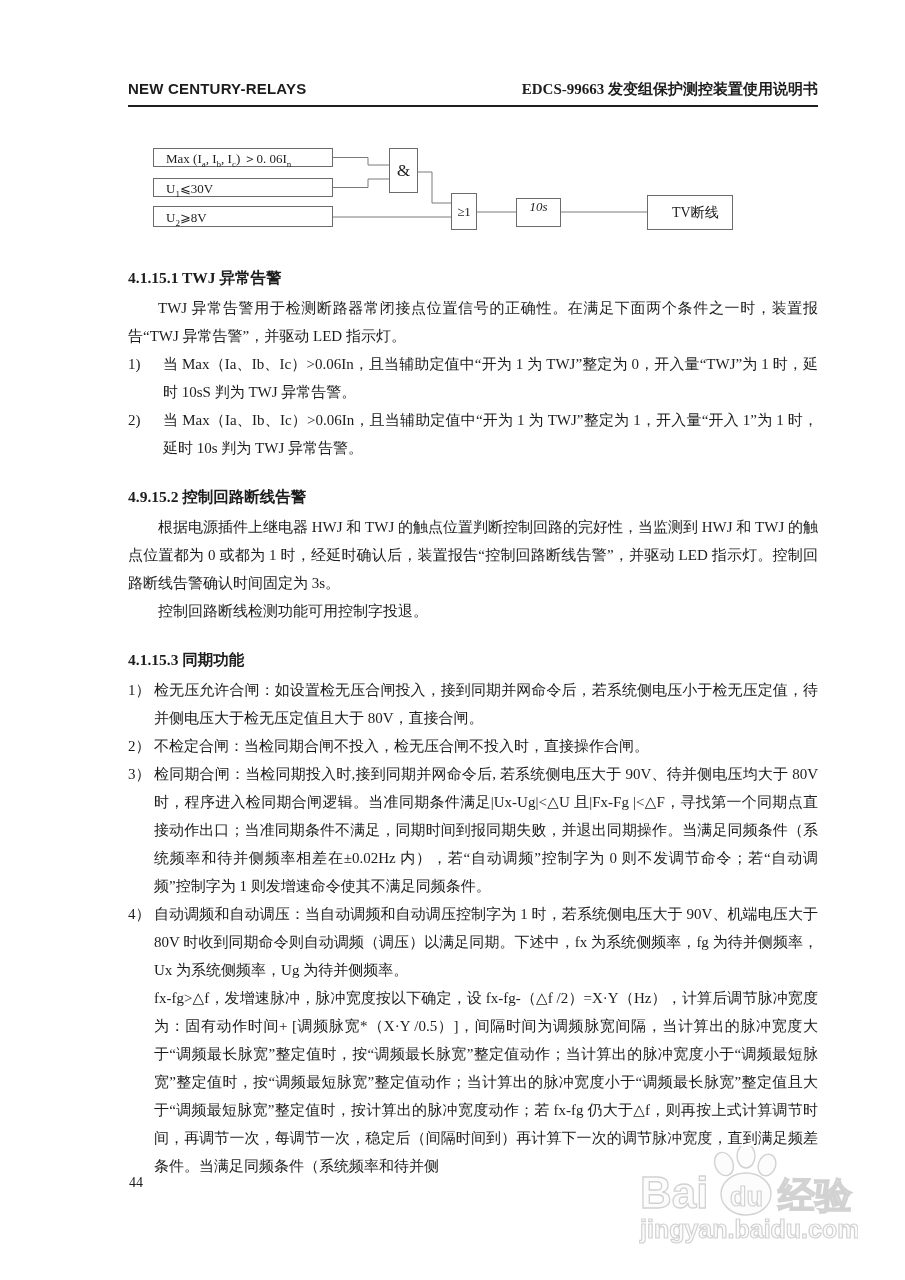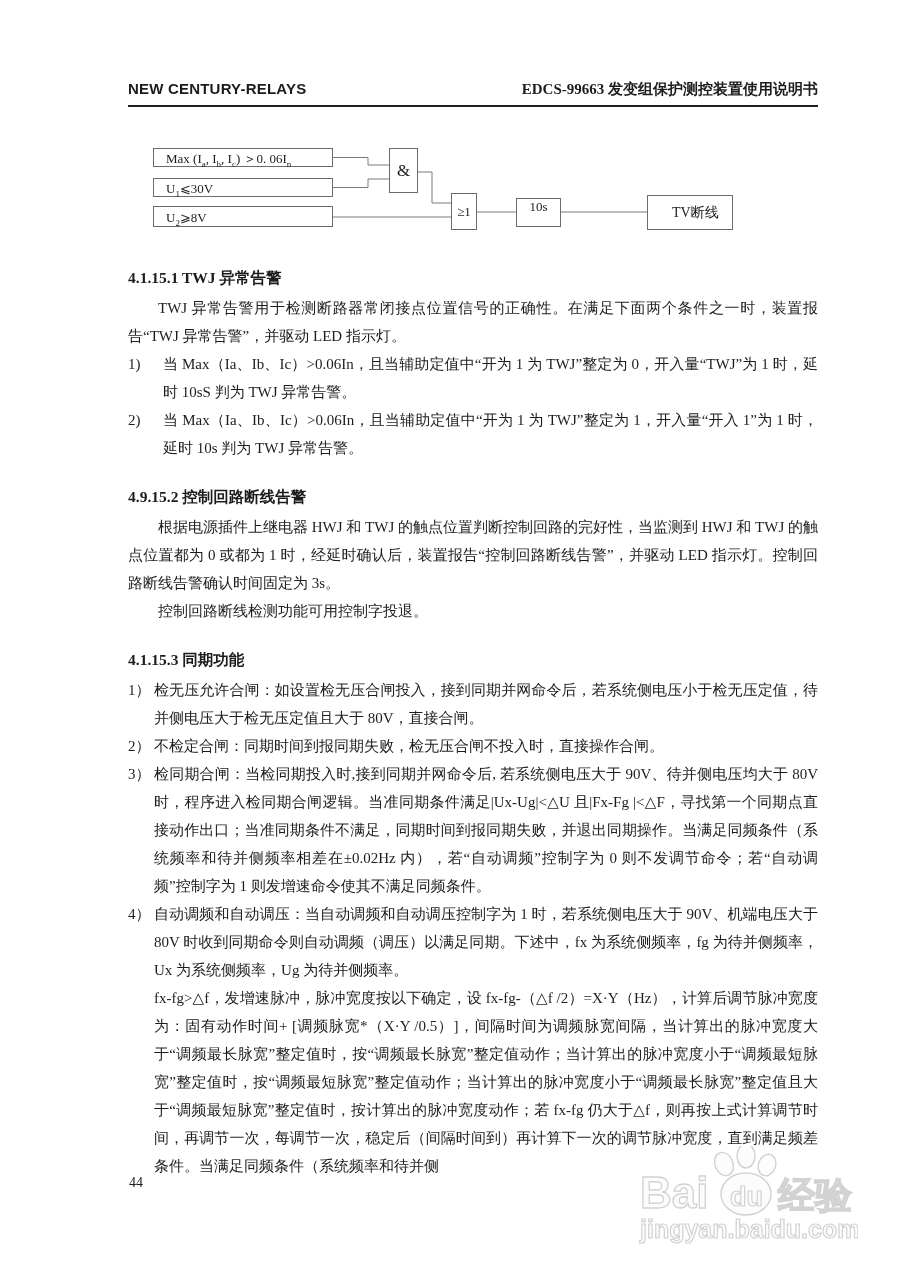--- a/index.html
+++ b/index.html
@@ -41,21 +41,21 @@
     display: flex; align-items: center; justify-content: center;
     font-size: 17px;
   }
   .gate-or {
     left: 451px; top: 53px; width: 26px; height: 37px;
     display: flex; align-items: center; justify-content: center;
     font-size: 13px;
   }
   .timer-box {
     left: 516px; top: 58px; width: 45px; height: 29px;
-    text-align: center; font-size: 13px; line-height: 15px;
+    text-align: center; font-size: 13px; line-height: 15px; font-style: italic;
   }
   .out-box {
     left: 647px; top: 55px; width: 86px; height: 35px;
     font-size: 14px; line-height: 33px; padding-left: 24px;
   }
 
   
   .content {
     position: absolute; left: 128px; top: 243px; width: 690px;
     font-size: 15px; line-height: 28px; text-align: justify;
@@ -124,21 +124,21 @@
   <div class="para-indent">根据电源插件上继电器 HWJ 和 TWJ 的触点位置判断控制回路的完好性，当监测到 HWJ 和 TWJ 的触点位置都为 0 或都为 1 时，经延时确认后，装置报告“控制回路断线告警”，并驱动 LED 指示灯。控制回路断线告警确认时间固定为 3s。</div>
   <div class="para-indent">控制回路断线检测功能可用控制字投退。</div>
 
   <div class="h-sec h-sub">4.1.15.3  同期功能</div>
   <div class="li li-narrow">
     <span class="num">1）</span>
     <span>检无压允许合闸：如设置检无压合闸投入，接到同期并网命令后，若系统侧电压小于检无压定值，待并侧电压大于检无压定值且大于 80V，直接合闸。</span>
   </div>
   <div class="li li-narrow">
     <span class="num">2）</span>
-    <span>不检定合闸：同期时间到报同期失败，检无压合闸不投入时，直接操作合闸。</span>
+    <span>不检定合闸：当检同期合闸不投入，检无压合闸不投入时，直接操作合闸。</span>
   </div>
   <div class="li li-narrow">
     <span class="num">3）</span>
     <span>检同期合闸：当检同期投入时,接到同期并网命令后, 若系统侧电压大于 90V、待并侧电压均大于 80V 时，程序进入检同期合闸逻辑。当准同期条件满足|Ux-Ug|&lt;△U 且|Fx-Fg |&lt;△F，寻找第一个同期点直接动作出口；当准同期条件不满足，同期时间到报同期失败，并退出同期操作。当满足同频条件（系统频率和待并侧频率相差在±0.02Hz 内），若“自动调频”控制字为 0 则不发调节命令；若“自动调频”控制字为 1 则发增速命令使其不满足同频条件。</span>
   </div>
   <div class="li li-narrow">
     <span class="num">4）</span>
     <span>自动调频和自动调压：当自动调频和自动调压控制字为 1 时，若系统侧电压大于 90V、机端电压大于 80V 时收到同期命令则自动调频（调压）以满足同期。下述中，fx 为系统侧频率，fg 为待并侧频率，Ux 为系统侧频率，Ug 为待并侧频率。</span>
     <div>fx-fg&gt;△f，发增速脉冲，脉冲宽度按以下确定，设 fx-fg-（△f /2）=X·Y（Hz），计算后调节脉冲宽度为：固有动作时间+ [调频脉宽*（X·Y /0.5）]，间隔时间为调频脉宽间隔，当计算出的脉冲宽度大于“调频最长脉宽”整定值时，按“调频最长脉宽”整定值动作；当计算出的脉冲宽度小于“调频最短脉宽”整定值时，按“调频最短脉宽”整定值动作；当计算出的脉冲宽度小于“调频最长脉宽”整定值且大于“调频最短脉宽”整定值时，按计算出的脉冲宽度动作；若 fx-fg 仍大于△f，则再按上式计算调节时间，再调节一次，每调节一次，稳定后（间隔时间到）再计算下一次的调节脉冲宽度，直到满足频差条件。当满足同频条件（系统频率和待并侧</div>
   </div>

